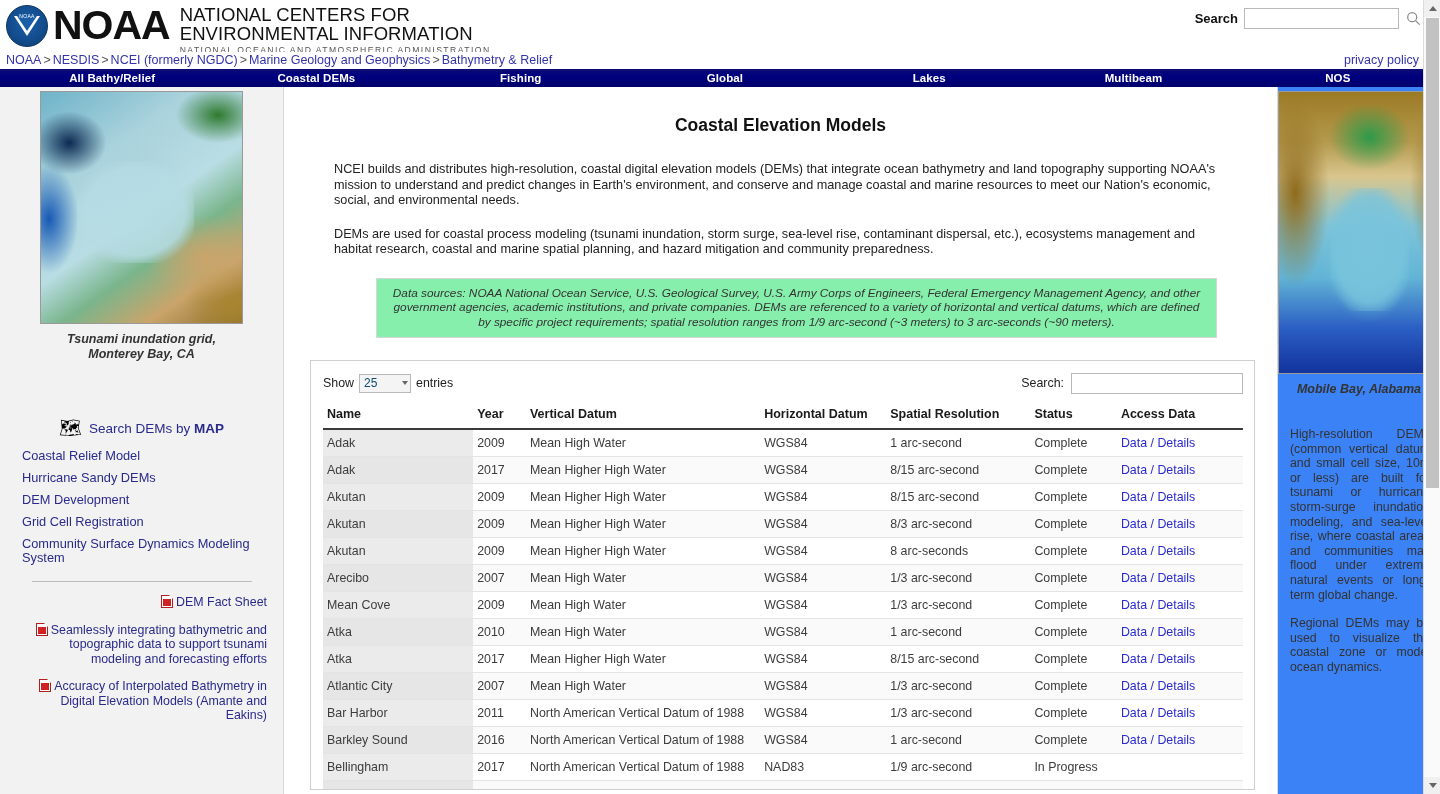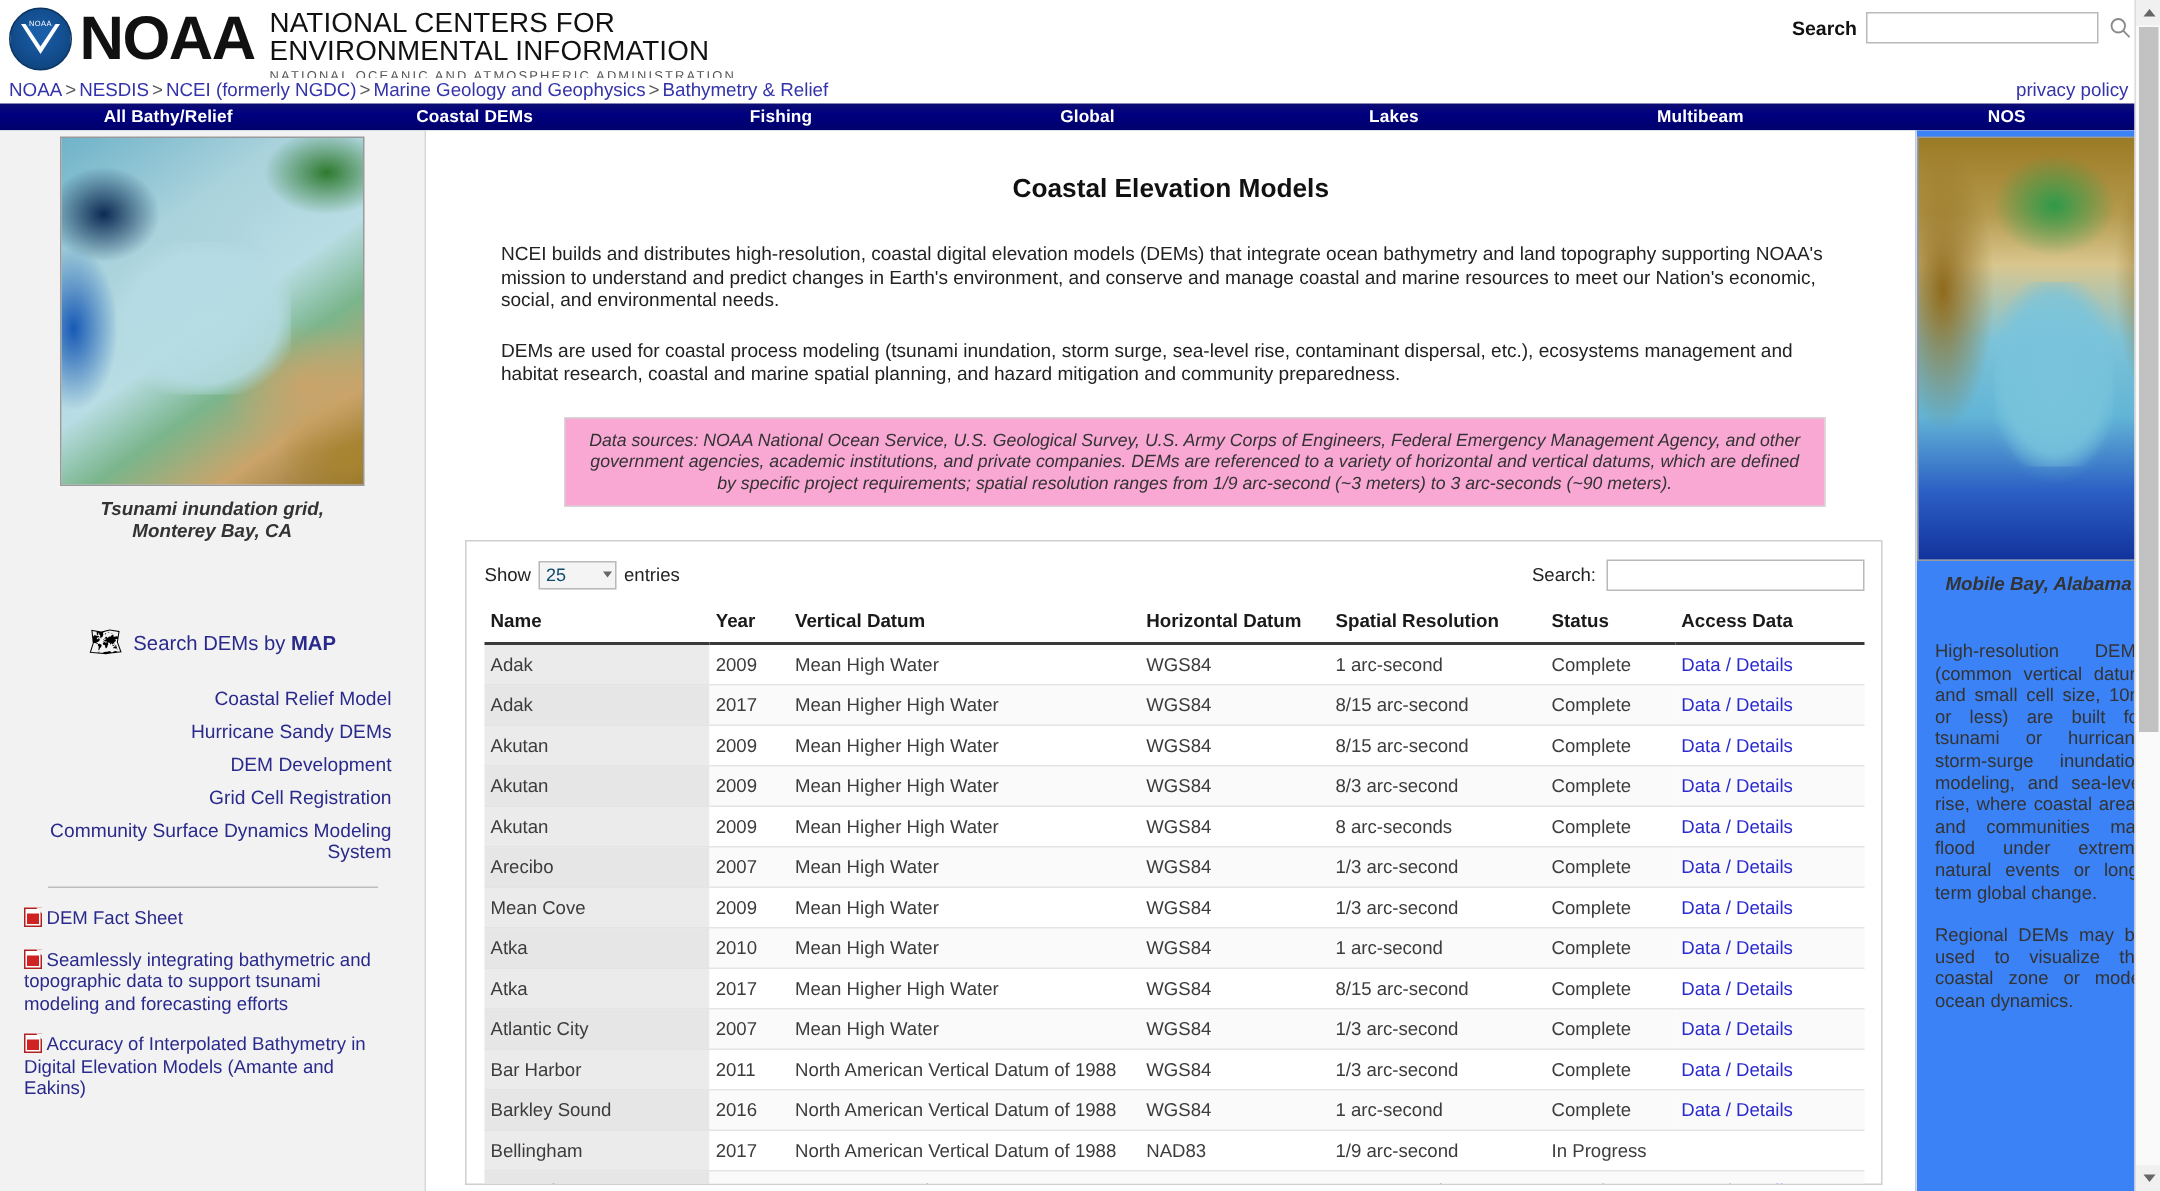--- a/index.html
+++ b/index.html
@@ -226,32 +226,32 @@
     color: #333; line-height: 15px;
     margin-top: 8px;
   }
   .map-link-row {
     display: flex; align-items: center; justify-content: center;
     gap: 7px; margin-top: 57px;
   }
   .map-glyph { font-size: 18px; line-height: 18px; }
   .map-link-text { font-size: 13.5px; color: #2a2a8c; }
   .map-link-text b { font-weight: bold; }
-  .side-links { margin-top: 22px; text-align: right; }
+  .side-links { margin-top: 12px; text-align: left; }
   .side-links a {
     display: block;
     font-size: 12.8px; color: #2a2a8c; text-decoration: none;
     line-height: 14px; margin-bottom: 8px;
     padding: 0 22px;
   }
   .hr-sep {
     width: 220px; height: 1px; background: #bdbdbd;
     margin: 16px auto 0 auto;
   }
-  .pdf-block { margin-top: 13px; text-align: left; padding: 0 16px; }
+  .pdf-block { margin-top: 13px; text-align: right; padding: 0 16px; }
   .pdf-item {
     font-size: 12.4px; color: #2a2a8c; line-height: 14.5px;
     margin-bottom: 13px; text-decoration: none; display: block;
   }
   .pdf-ico {
     display: inline-block; width: 12px; height: 13px;
     vertical-align: -2px; margin-right: 3px;
     background: #ffffff;
     border: 1px solid #b02020;
     position: relative;
@@ -276,21 +276,21 @@
     font-family: "Liberation Sans", sans-serif;
   }
   .para {
     font-size: 12.7px; color: #222; line-height: 15.5px;
     margin: 26px 42px 0 50px;
     text-align: left;
   }
   .para + .para { margin-top: 18px; }
   .note-box {
     margin: 20px 60px 0 92px;
-    background: #f9a8d4;
+    background: #86efac;
     border: 1px solid #d6d6d6;
     padding: 7px 12px 8px 12px;
     font-size: 11.8px; font-style: italic; color: #333;
     line-height: 14.5px;
     text-align: center;
   }
   .table-card {
     margin: 22px 22px 0 26px;
     border: 1px solid #cfcfcf;
     background: #ffffff;

